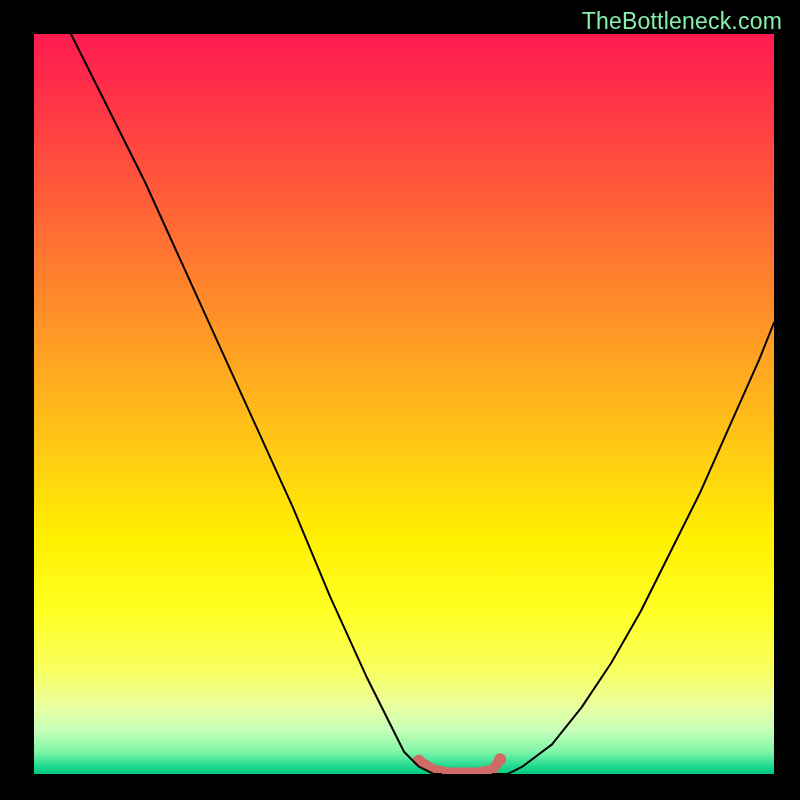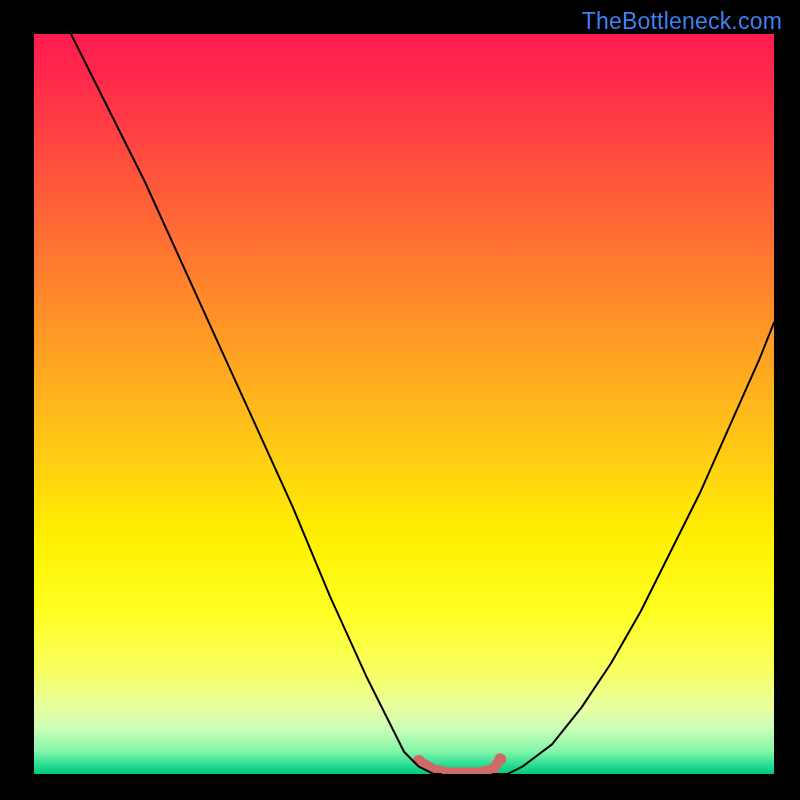--- a/index.html
+++ b/index.html
@@ -43,21 +43,21 @@
   .curves {
     position: absolute;
     inset: 0;
   }
   .watermark {
     position: absolute;
     top: 8px;
     right: 18px;
     font-family: Arial, Helvetica, sans-serif;
     font-size: 23px;
-    color: #3b82f6;
+    color: #86efac;
     letter-spacing: 0.2px;
     user-select: none;
   }
 </style>
 </head>
 <body>
 
 <div class="frame">
   <div class="plot">
     <div class="gradient"></div>

